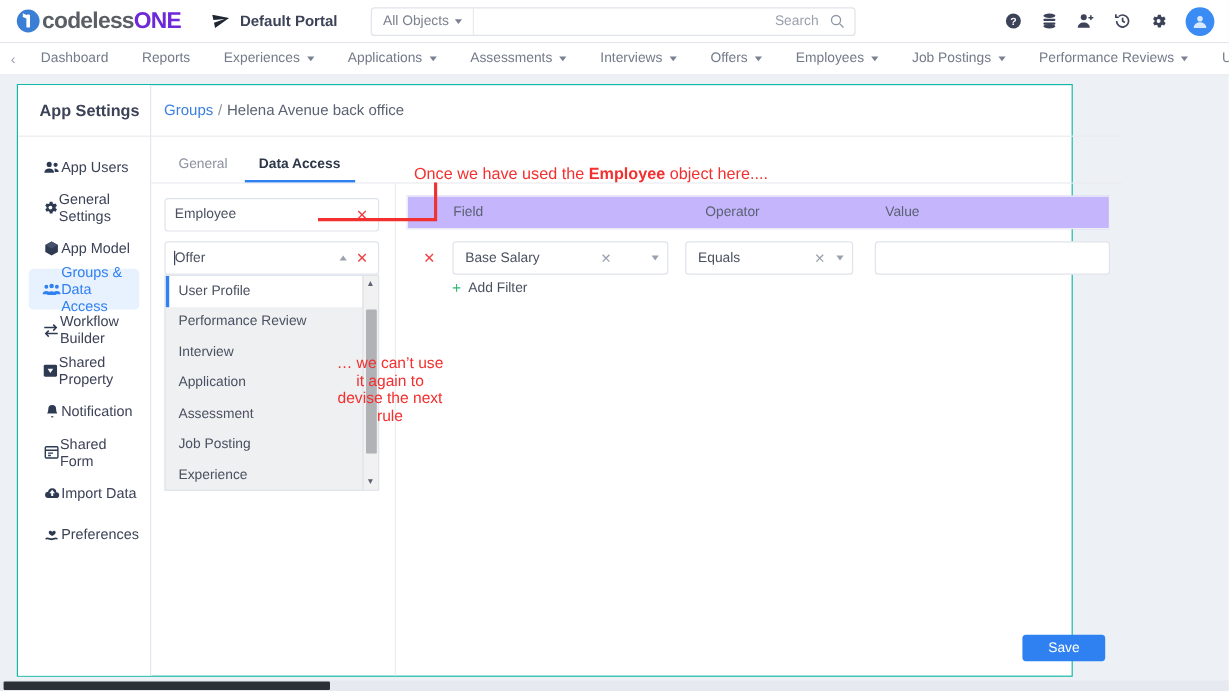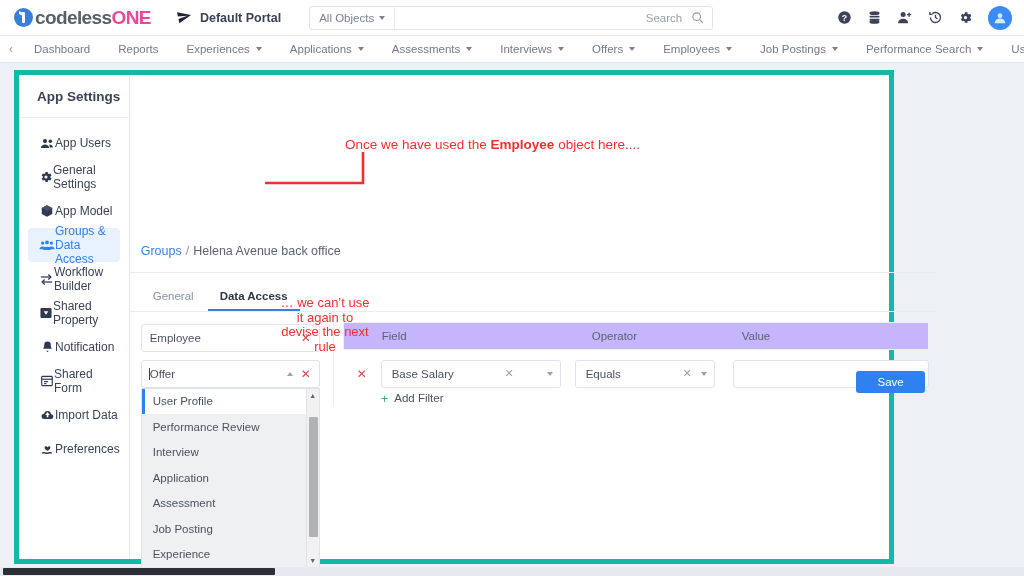--- a/index.html
+++ b/index.html
@@ -36,21 +36,21 @@
   }
   .logo-mark::before {
     content: ""; position: absolute;
     left: 5px; top: 4px; width: 4px; height: 3px;
     background: #ffffff; transform: skewY(25deg);
   }
   .logo-text {
     font-size: 19px; font-weight: bold; letter-spacing: -0.6px;
     color: #5a5f66;
   }
-  .logo-text .one { color: #ec4899; text-align: center; }
+  .logo-text .one { color: #6d28d9; text-align: center; }
 
   .portal {
     display: flex; align-items: center; margin-left: 26px;
     color: #3c4257; font-size: 12.5px; font-weight: bold;
   }
   .portal-icon {
     display: inline-block; margin-right: 8px;
     color: #1f2733; font-size: 15px; line-height: 1;
     transform: rotate(-12deg);
   }
@@ -114,23 +114,22 @@
   .nav-item {
     display: flex; align-items: center; gap: 6px;
     padding: 0 14px; white-space: nowrap;
   }
 
   
   .card {
     position: absolute; top: 70px; left: 14px;
     width: 880px; height: 494px;
     background: #ffffff;
-    border: 5px solid #14b8a6;
+    border: 1px solid #14b8a6;
     display: flex;
-    align-items: center;
   }
 
   
   .sidebar {
     width: 181px; height: 100%;
     border-right: 1px solid #e4e7ed;
     background: #ffffff;
   }
   .sidebar-title {
     height: 43px; display: flex; align-items: center;
@@ -419,21 +418,21 @@
         </div>
       <div class="nav-item">
           <span>Employees</span>
           <span class="caret-dn"></span>
         </div>
       <div class="nav-item">
           <span>Job Postings</span>
           <span class="caret-dn"></span>
         </div>
       <div class="nav-item">
-          <span>Performance Search</span>
+          <span>Performance Reviews</span>
           <span class="caret-dn"></span>
         </div>
       <div class="nav-item">
           <span>User Profile</span>
         </div>
     </div>
 
   </div>
 
   <div class="card">

